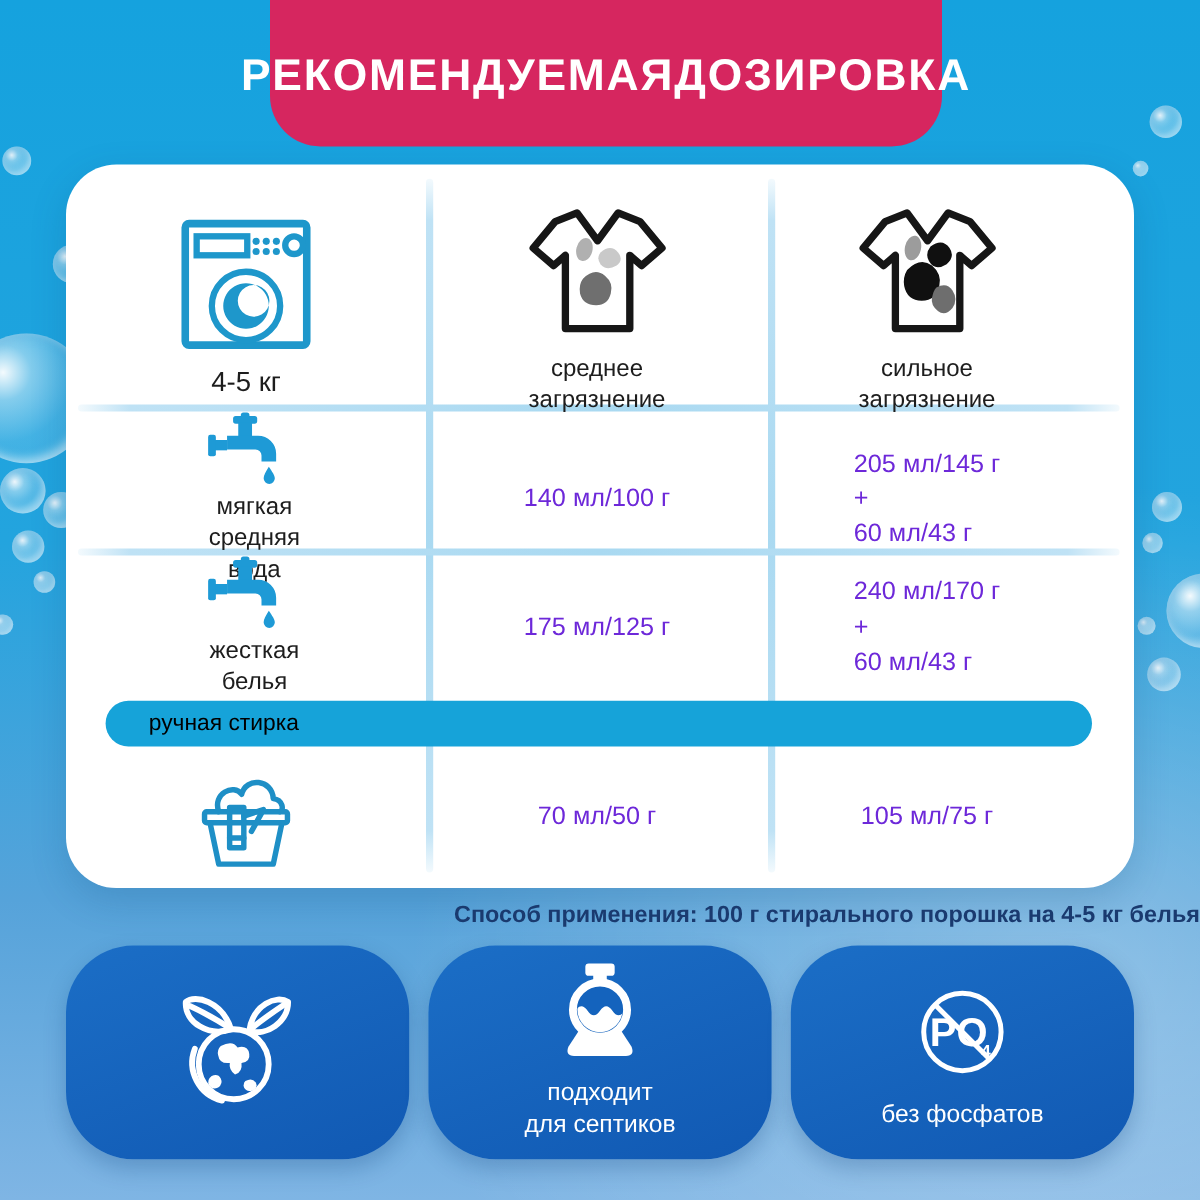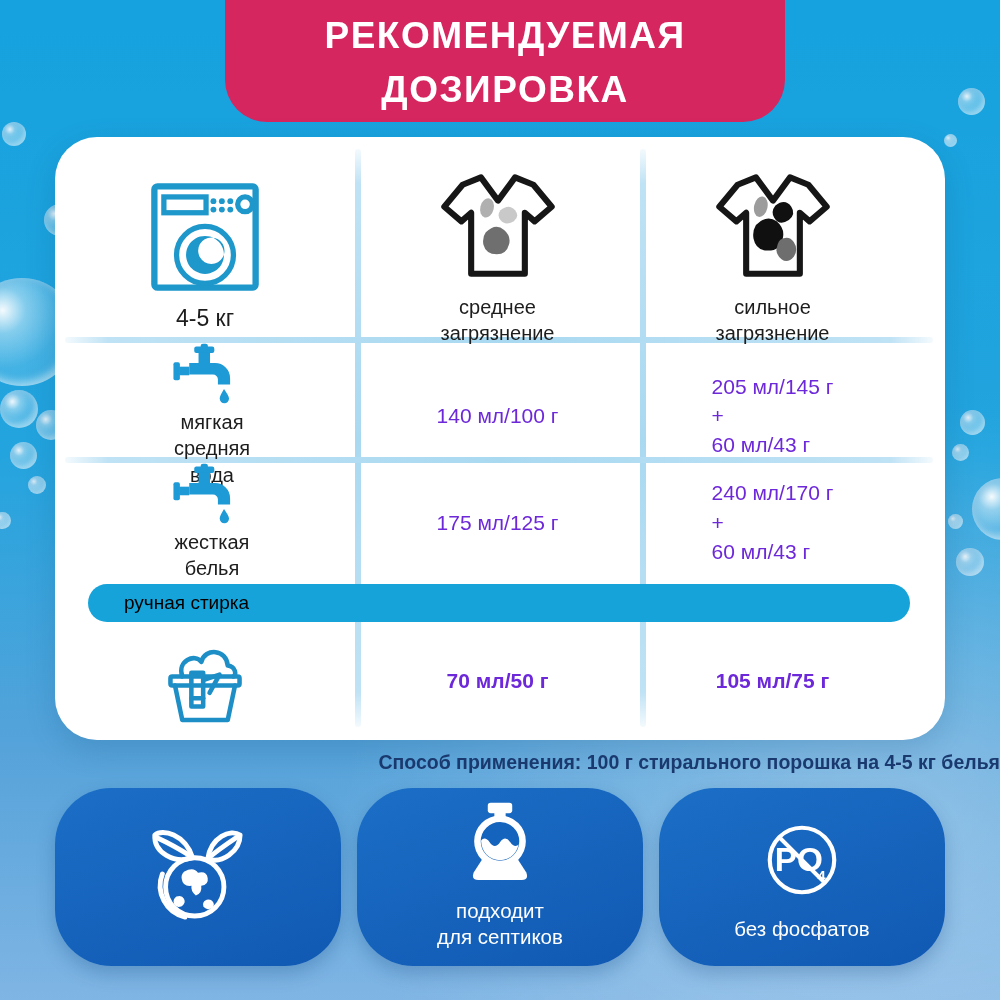--- a/index.html
+++ b/index.html
@@ -10,21 +10,21 @@
     background:
       radial-gradient(90% 70% at 88% 82%, rgba(255,255,255,0.30), rgba(255,255,255,0) 60%),
       linear-gradient(180deg,#15A2DE 0%,#23A4DE 45%,#56A3DA 75%,#7FB5E4 100%);
   }
   .bubble{ position:absolute; border-radius:50%;
     background:radial-gradient(circle at 32% 30%, rgba(255,255,255,0.95) 0%, rgba(255,255,255,0.45) 22%, rgba(210,238,252,0.20) 55%, rgba(165,215,242,0.14) 100%);
     box-shadow: inset -3px -4px 8px rgba(255,255,255,0.55), inset 3px 4px 7px rgba(110,175,220,0.28);
   }
   
   .banner{ position:absolute; left:225px; top:0; width:560px; height:122px;
-    border-radius:0 0 42px 42px; display:flex; flex-direction:column;
+    border-radius:0 0 42px 42px; display:flex; flex-direction:row;
     justify-content:center; align-items:center; padding-top:4px; }
   .banner-line{ color:#fff; font-weight:bold; font-size:37px; letter-spacing:1.5px; line-height:1.45; }
   
   .card{ position:absolute; left:55px; top:137px; width:890px; height:603px;
     background:#fff; border-radius:42px; box-shadow:0 10px 30px rgba(15,75,125,0.20); }
   .vline{ position:absolute; top:12px; height:578px; width:6px; border-radius:4px;
     background:linear-gradient(180deg, rgba(176,221,244,0.15), #BFE2F5 6%, #A9D9F1 50%, #BFE2F5 94%, rgba(176,221,244,0.15)); }
   .hline{ position:absolute; left:10px; width:868px; height:6px; border-radius:4px;
     background:linear-gradient(90deg, rgba(176,221,244,0.15), #BFE2F5 5%, #A9D9F1 50%, #BFE2F5 95%, rgba(176,221,244,0.15)); }
   .trow{ position:absolute; left:0; width:100%; display:grid;
@@ -178,21 +178,21 @@
       <div class="value preline">240 мл/170 г
 +
 60 мл/43 г</div>
     </div>
   </div>
 
   <div class="pill" style="background:#16A3D9;">
     <span class="pill-label">ручная стирка</span>
   </div>
 
-  <div class="trow" style="top:489px; height:110px;font-weight:bold;">
+  <div class="trow" style="top:489px; height:110px;">
     <div class="cell">
       <svg width="100" height="92" viewBox="0 0 110 100">
         <g stroke="#1E8FC6" stroke-width="5" fill="none" stroke-linecap="round" stroke-linejoin="round">
           <path d="M30,45 C24,28 44,19 51,29 C55,13 79,15 80,33 C89,34 90,44 86,45"></path>
           <rect x="17" y="45" width="76" height="10" rx="2"></rect>
           <path d="M22,55 L30,93 H80 L88,55"></path>
           <rect x="40" y="41" width="13" height="37"></rect>
           <line x1="40" y1="69" x2="53" y2="69"></line>
           <path d="M53,49 L71,43 L60,63"></path>
         </g>

